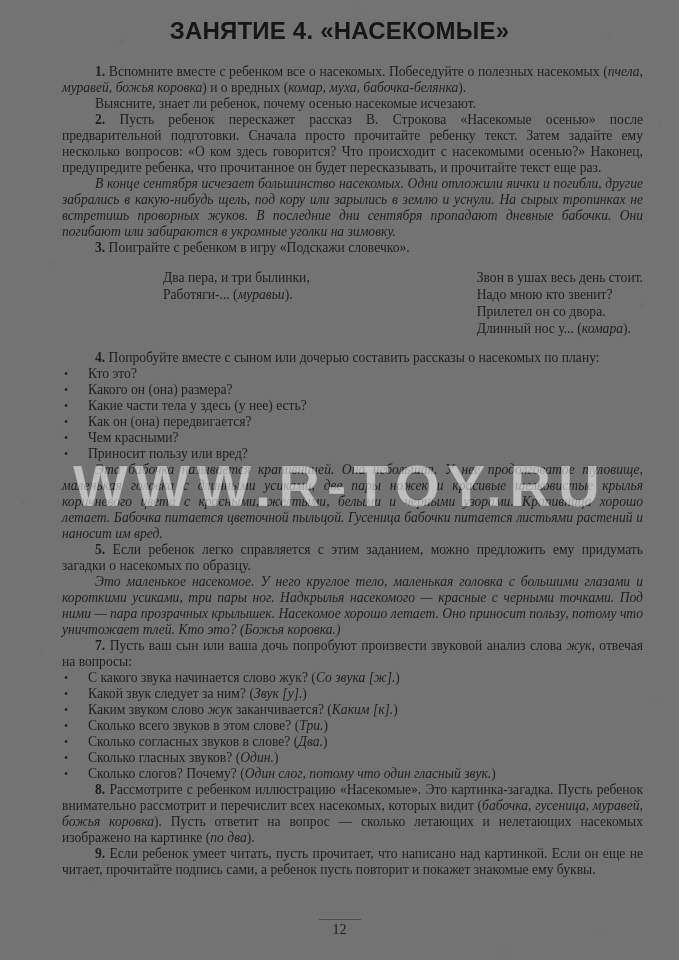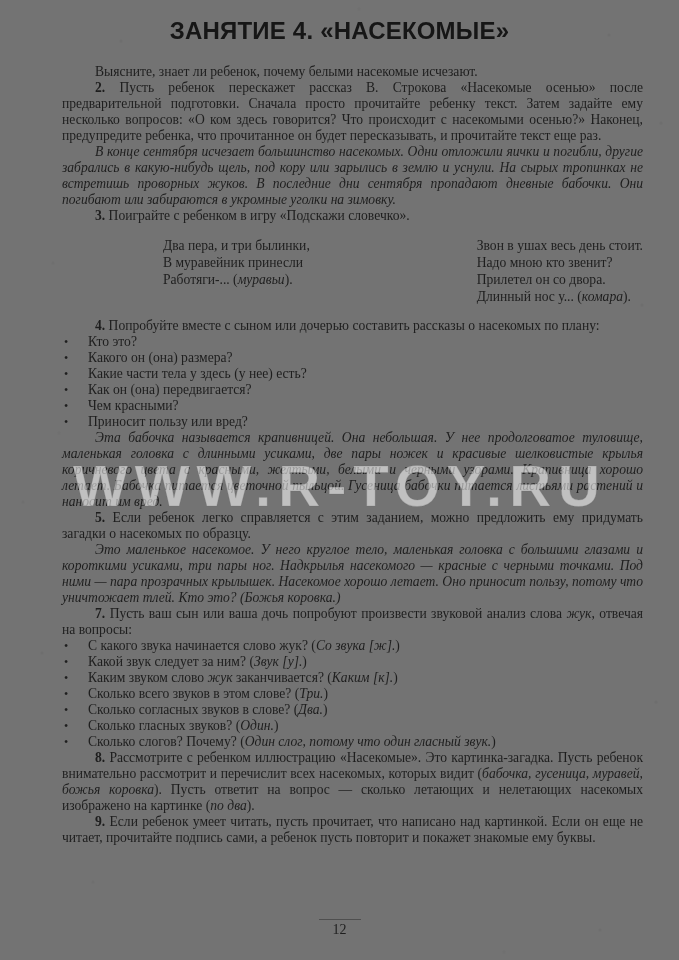--- a/index.html
+++ b/index.html
@@ -127,28 +127,28 @@
 </style>
 </head>
 <body>
 
 <div class="page">
   <div class="specks"></div>
 
   <h1 class="doc-title">ЗАНЯТИЕ 4. «НАСЕКОМЫЕ»</h1>
 
   <div class="content">
-      <p class="para"><span class="s-r">Выясните, знает ли ребенок, почему белыми насекомые исчезают.</span></p>
+      <p class="para"><span class="s-b">1.</span><span class="s-r"> Вспомните вместе с ребенком все о насекомых. Побеседуйте о полезных насекомых (</span><span class="s-i">пчела, муравей, божья коровка</span><span class="s-r">) и о вредных (</span><span class="s-i">комар, муха, бабочка-белянка</span><span class="s-r">).</span></p>
+      <p class="para"><span class="s-r">Выясните, знает ли ребенок, почему осенью насекомые исчезают.</span></p>
       <p class="para"><span class="s-b">2.</span><span class="s-r"> Пусть ребенок перескажет рассказ В. Строкова «Насекомые осенью» после предварительной подготовки. Сначала просто прочитайте ребенку текст. Затем задайте ему несколько вопросов: «О ком здесь говорится? Что происходит с насекомыми осенью?» Наконец, предупредите ребенка, что прочитанное он будет пересказывать, и прочитайте текст еще раз.</span></p>
       <p class="para"><span class="s-i">В конце сентября исчезает большинство насекомых. Одни отложили яички и погибли, другие забрались в какую-нибудь щель, под кору или зарылись в землю и уснули. На сырых тропинках не встретишь проворных жуков. В последние дни сентября пропадают дневные бабочки. Они погибают или забираются в укромные уголки на зимовку.</span></p>
       <p class="para"><span class="s-b">3.</span><span class="s-r"> Поиграйте с ребенком в игру «Подскажи словечко».</span></p>
       <div class="poem">
         <div class="poem-col">
           <div class="poem-line"><span class="s-r">Два пера, и три былинки,</span></div>
-          <div class="poem-line"><span class="s-r">В муравейник принесли</span></div>
           <div class="poem-line"><span class="s-r">Работяги-... (</span><span class="s-i">муравьи</span><span class="s-r">).</span></div>
         </div>
         <div class="poem-col">
           <div class="poem-line"><span class="s-r">Звон в ушах весь день стоит.</span></div>
           <div class="poem-line"><span class="s-r">Надо мною кто звенит?</span></div>
           <div class="poem-line"><span class="s-r">Прилетел он со двора.</span></div>
           <div class="poem-line"><span class="s-r">Длинный нос у... (</span><span class="s-i">комара</span><span class="s-r">).</span></div>
         </div>
       </div>
       <p class="para"><span class="s-b">4.</span><span class="s-r"> Попробуйте вместе с сыном или дочерью составить рассказы о насекомых по плану:</span></p>

